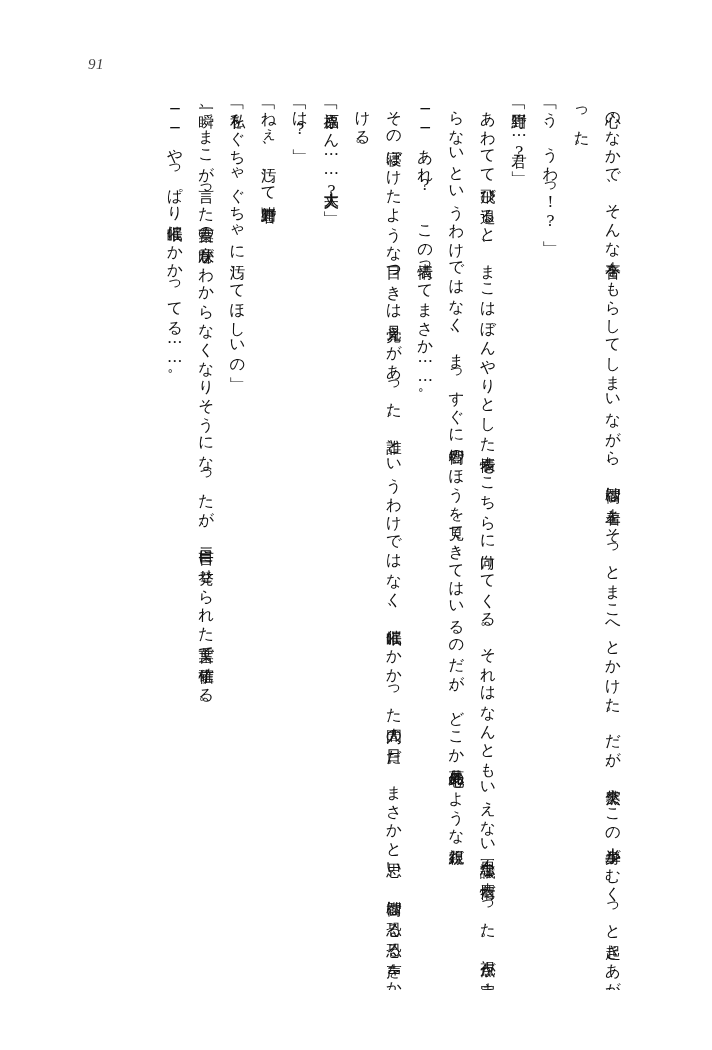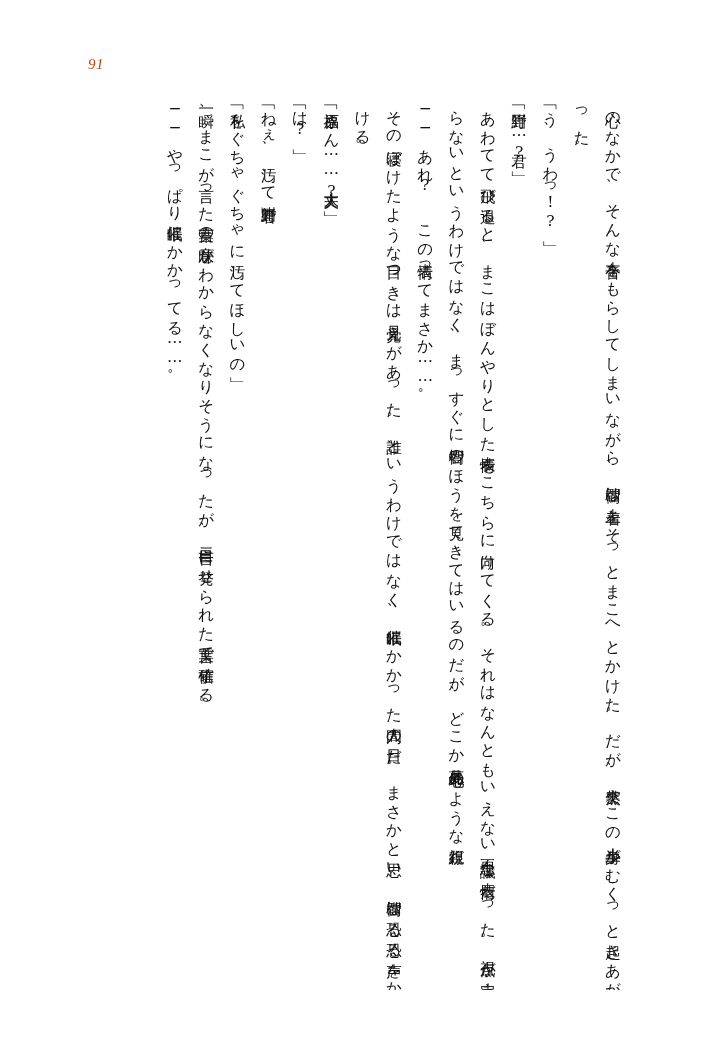--- a/index.html
+++ b/index.html
@@ -17,21 +17,21 @@
     background: #ffffff;
     overflow: hidden;
   }
   .page-number {
     position: absolute;
     top: 56px;
     left: 88px;
     font-family: "Liberation Serif", serif;
     font-style: italic;
     font-size: 15px;
-    color: #c2410c;
+    color: #404040;
     letter-spacing: 0.5px;
   }
   .body-text {
     position: absolute;
     top: 100px;
     left: 74px;
     width: 554px;
     height: 890px;
     writing-mode: vertical-rl;
     text-orientation: upright;

